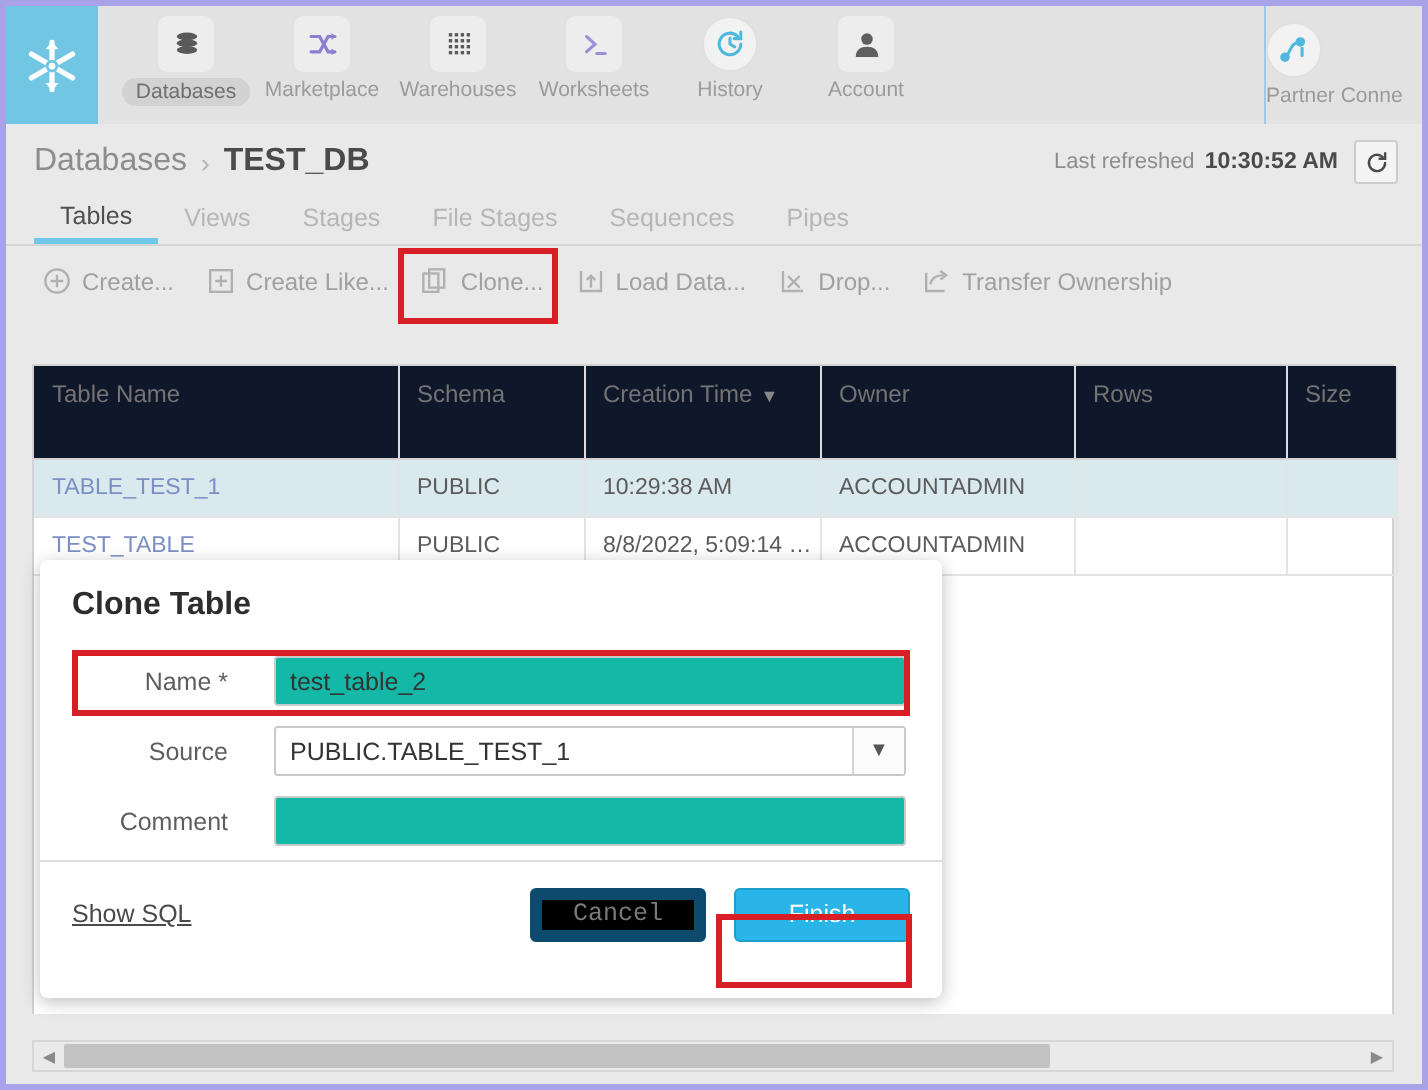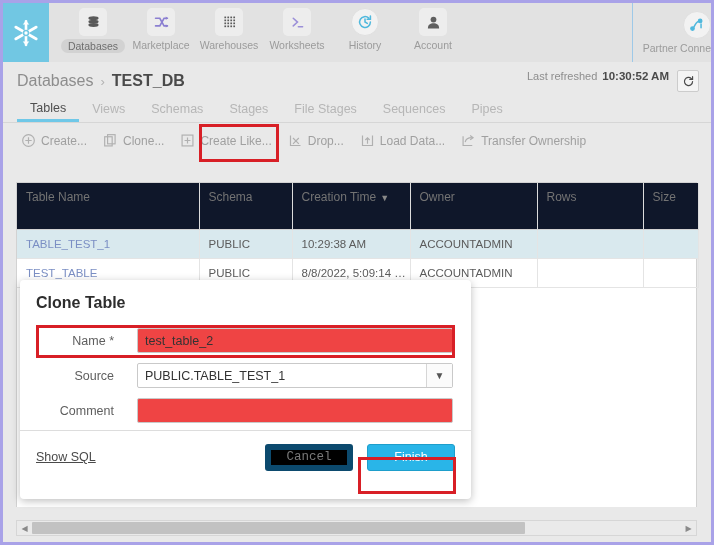--- a/index.html
+++ b/index.html
@@ -57,21 +57,21 @@
   .nav-divider {
     width: 1px; background: #cfcfcf;
     margin: 10px 6px 22px 6px; flex: 0 0 1px;
   }
   .nav-sep-vert {
     width: 1px; background: #9ec9e8;
     flex: 0 0 1px;
   }
   .partner-cell {
     width: 78px; height: 59px;
-    display: flex; flex-direction: column; align-items: flex-end;
+    display: flex; flex-direction: column; align-items: flex-start;
     padding-top: 8px; overflow: hidden;
   }
   .circle-icon {
     width: 28px; height: 28px; border-radius: 50%;
     background: #f2f2f2; border: 1px solid #e0e0e0;
     display: flex; align-items: center; justify-content: center;
     margin-bottom: 3px;
   }
 
   
@@ -83,21 +83,21 @@
   .crumb-row {
     position: relative; height: 32px;
     padding: 6px 0 0 14px;
     display: flex; align-items: center;
   }
   .crumb-link { font-size: 16px; color: #8d8d8d; }
   .crumb-sep { font-size: 13px; color: #b4b4b4; margin: 0 7px; }
   .crumb-current { font-size: 16px; color: #4a4a4a; font-weight: bold; }
   .refresh-wrap {
     position: absolute; right: 12px; top: 8px;
-    display: flex; 
+    display: flex; align-items: center;
   }
   .refresh-label { font-size: 11px; color: #8d8d8d; margin-right: 5px; }
   .refresh-time { font-size: 11.5px; color: #4a4a4a; font-weight: bold; margin-right: 8px; }
   .refresh-btn {
     width: 22px; height: 22px; border: 1px solid #cccccc;
     background: #f4f4f4; border-radius: 2px;
     display: flex; align-items: center; justify-content: center;
     cursor: pointer;
   }
 
@@ -178,21 +178,21 @@
   .modal-body { padding: 16px 18px 0 18px; }
   .frm-row {
     display: flex; align-items: center; margin-bottom: 10px; gap: 13px;
   }
   .frm-label {
     width: 86px; text-align: right; padding-right: 10px;
     font-size: 12.5px; color: #5e5e5e;
   }
   .frm-input {
     flex: 1 1 auto; height: 25px;
-    border: 1px solid #c9c9c9; background: #ef4444;
+    border: 1px solid #c9c9c9; background: #14b8a6;
     font-size: 12.5px; color: #333; padding: 0 7px;
     font-family: "Liberation Sans", sans-serif;
     border-radius: 2px;
   }
   .frm-select {
     flex: 1 1 auto; height: 25px; position: relative;
     border: 1px solid #c9c9c9; background: #fff;
     display: flex; align-items: center; border-radius: 2px;
   }
   .frm-select span.val {
@@ -384,67 +384,66 @@
             <path d="M13 8 A5 5 0 1 1 11.5 4.4"></path>
             <path d="M13 2 L13 5.4 L9.6 5.4"></path>
           </svg>
         </div>
       </div>
     </div>
 
     <div class="tabs">
       <div class="tab active">Tables</div>
       <div class="tab">Views</div>
-      <div class="tab">Schemas</div>
       <div class="tab">Stages</div>
       <div class="tab">File Stages</div>
       <div class="tab">Sequences</div>
       <div class="tab">Pipes</div>
     </div>
 
     <div class="toolbar">
 
       <div class="tool-btn">
         <svg width="15" height="15" viewBox="0 0 18 18" stroke="#b0b0b0" stroke-width="1.4" fill="none">
           <circle cx="9" cy="9" r="7"></circle>
             <path d="M9 5.2 L9 12.8 M5.2 9 L12.8 9"></path>
         </svg>
         <span class="tool-label">Create...</span>
       </div>
 
       <div class="tool-btn">
         <svg width="15" height="15" viewBox="0 0 18 18" stroke="#b0b0b0" stroke-width="1.4" fill="none">
+          <rect x="2.5" y="2.5" width="13" height="13"></rect>
+            <path d="M9 5.5 L9 12.5 M5.5 9 L12.5 9"></path>
+        </svg>
+        <span class="tool-label">Create Like...</span>
+      </div>
+
+      <div class="tool-btn">
+        <svg width="15" height="15" viewBox="0 0 18 18" stroke="#b0b0b0" stroke-width="1.4" fill="none">
           <rect x="2" y="4.5" width="9" height="11"></rect>
             <rect x="5.5" y="2" width="9" height="11"></rect>
         </svg>
         <span class="tool-label">Clone...</span>
       </div>
 
       <div class="tool-btn">
         <svg width="15" height="15" viewBox="0 0 18 18" stroke="#b0b0b0" stroke-width="1.4" fill="none">
-          <rect x="2.5" y="2.5" width="13" height="13"></rect>
-            <path d="M9 5.5 L9 12.5 M5.5 9 L12.5 9"></path>
-        </svg>
-        <span class="tool-label">Create Like...</span>
+          <path d="M3 3 L3 15 L15 15 L15 3"></path>
+          <path d="M9 13 L9 6 M6.4 8.4 L9 5.8 L11.6 8.4"></path>
+        </svg>
+        <span class="tool-label">Load Data...</span>
       </div>
 
       <div class="tool-btn">
         <svg width="15" height="15" viewBox="0 0 18 18" stroke="#b0b0b0" stroke-width="1.4" fill="none">
           <path d="M3 3 L3 15 L15 15"></path>
           <path d="M6 6 L13 13 M13 6 L6 13"></path>
         </svg>
         <span class="tool-label">Drop...</span>
-      </div>
-
-      <div class="tool-btn">
-        <svg width="15" height="15" viewBox="0 0 18 18" stroke="#b0b0b0" stroke-width="1.4" fill="none">
-          <path d="M3 3 L3 15 L15 15 L15 3"></path>
-          <path d="M9 13 L9 6 M6.4 8.4 L9 5.8 L11.6 8.4"></path>
-        </svg>
-        <span class="tool-label">Load Data...</span>
       </div>
 
       <div class="tool-btn">
         <svg width="15" height="15" viewBox="0 0 18 18" stroke="#b0b0b0" stroke-width="1.4" fill="none">
           <path d="M2.5 4 L2.5 15 L13.5 15"></path>
           <path d="M5 11 C6 6 10 5.5 13 5.5"></path>
           <path d="M11 3 L14.5 5.6 L11 8.2"></path>
         </svg>
         <span class="tool-label">Transfer Ownership</span>
       </div>

